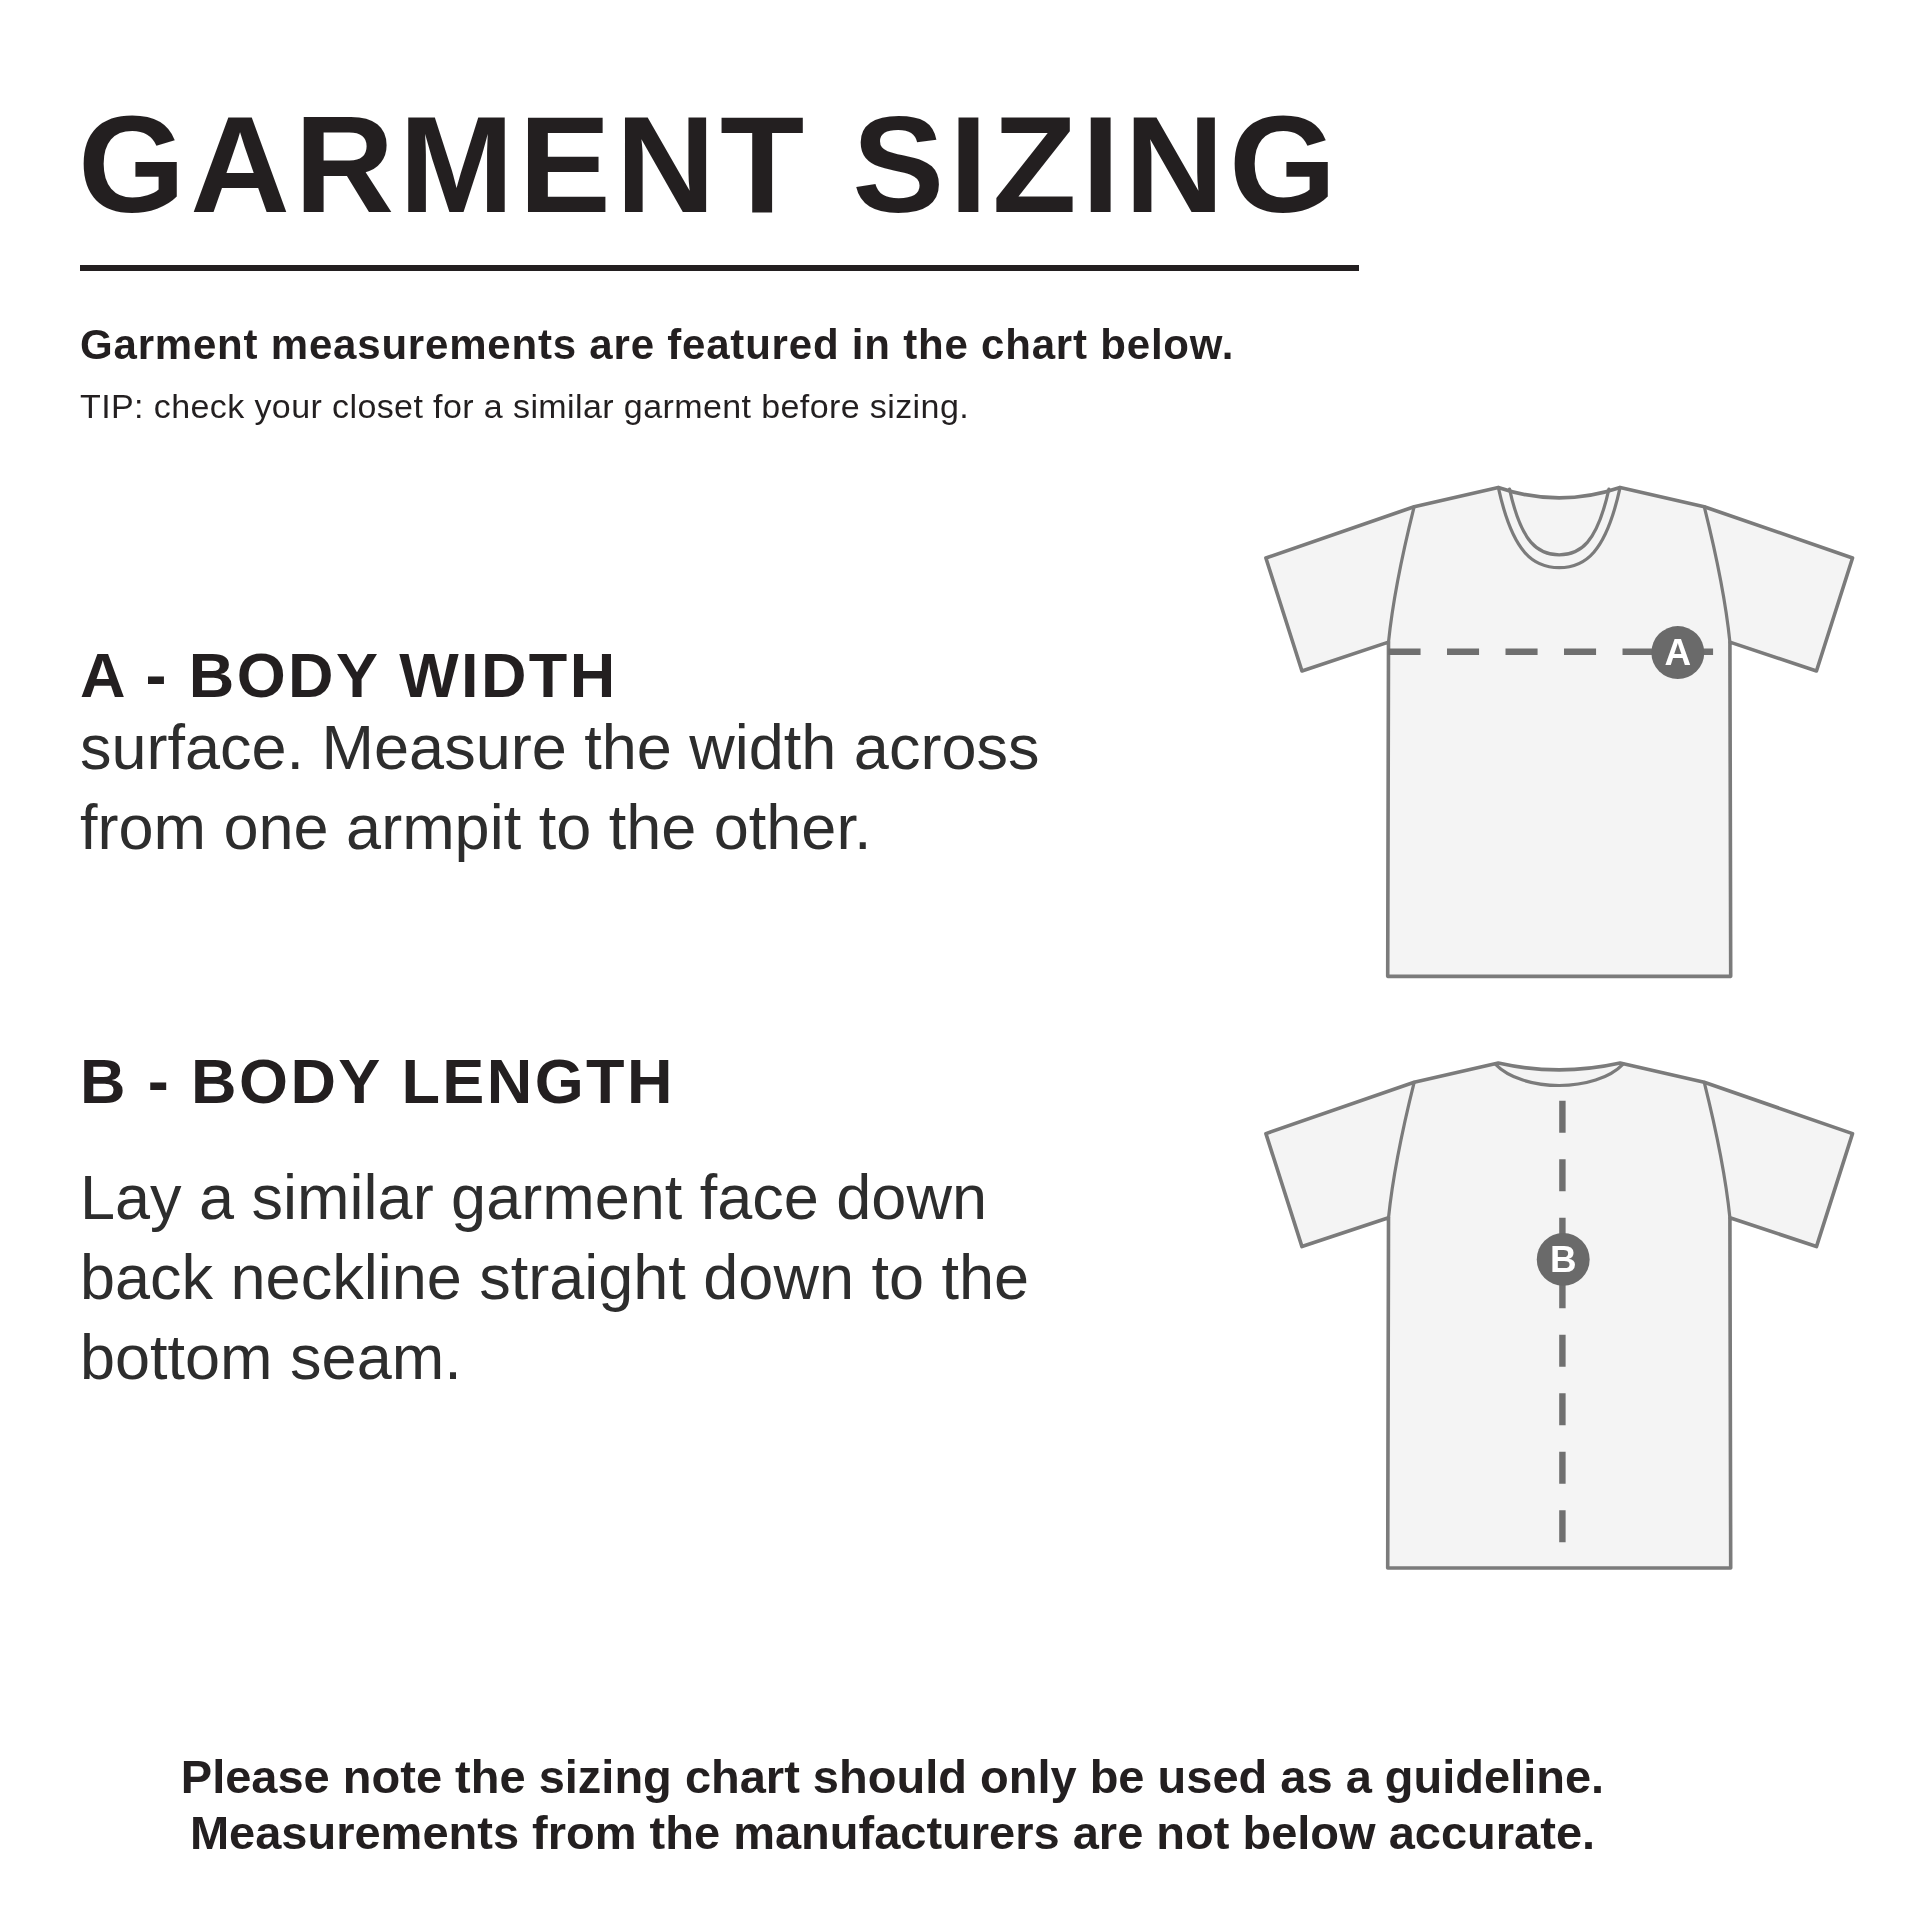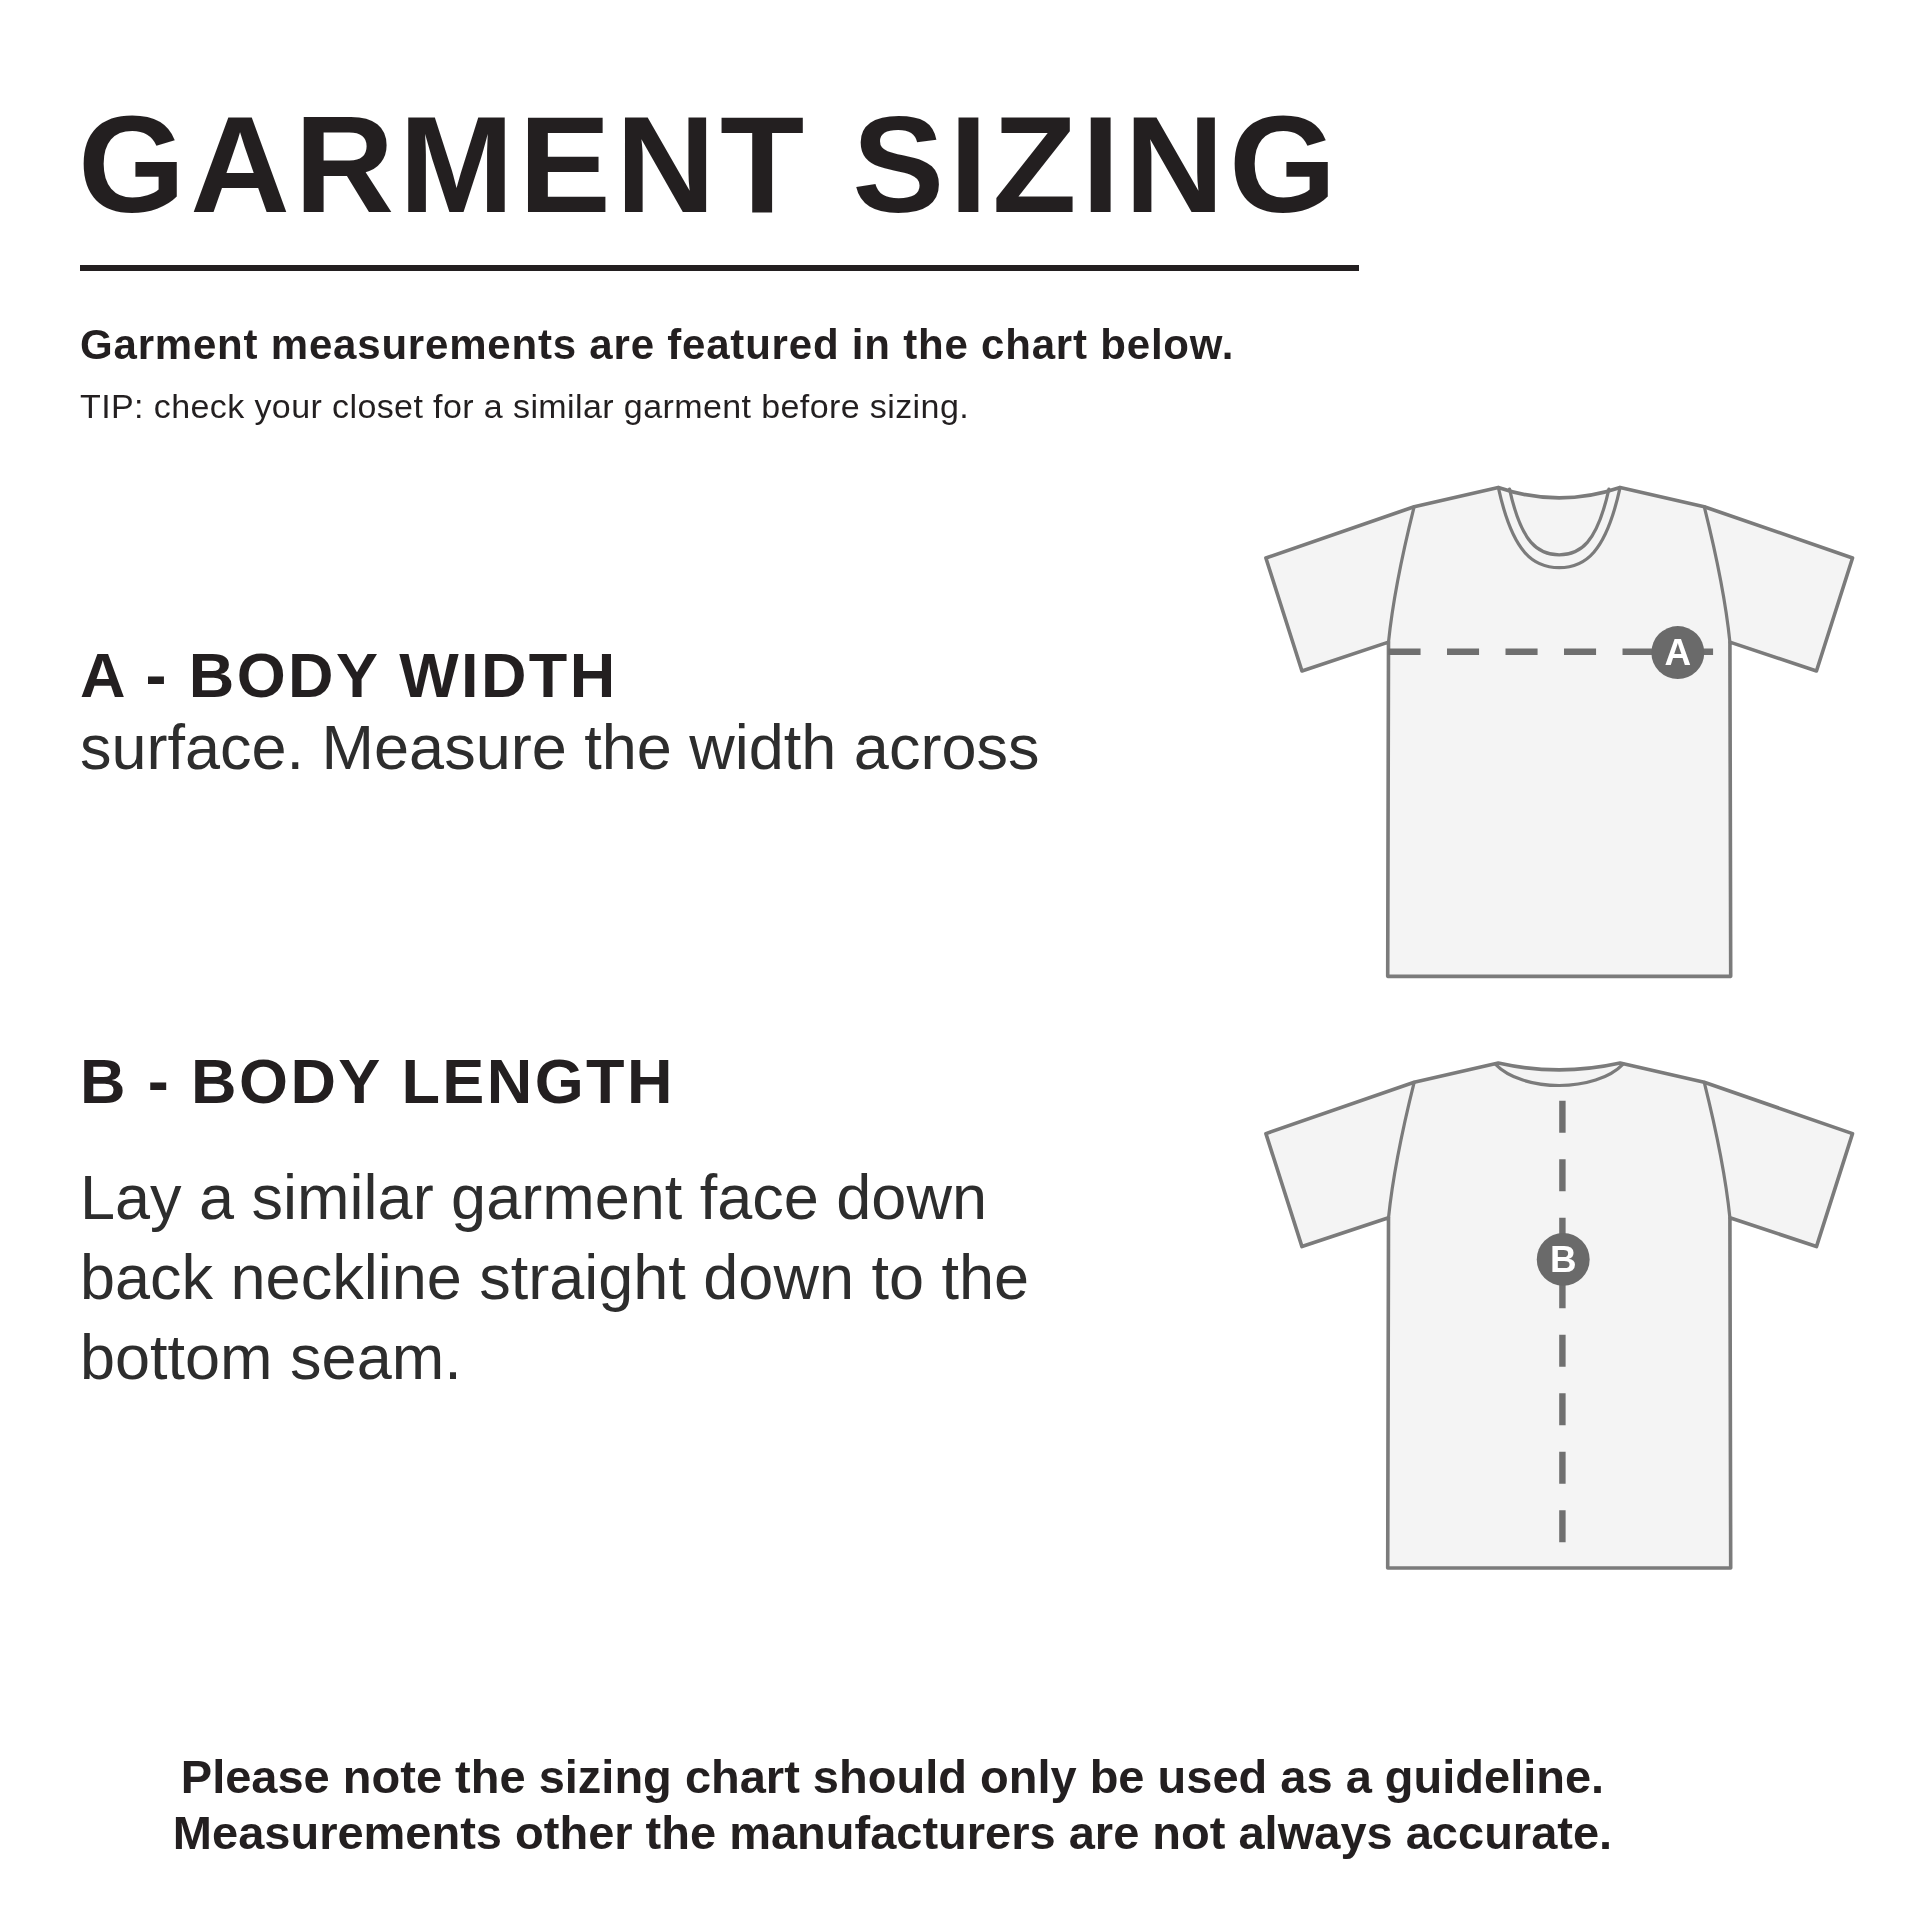--- a/index.html
+++ b/index.html
@@ -97,20 +97,21 @@
 
   <h1 class="abs page-title">GARMENT SIZING</h1>
   <div class="abs title-underline"></div>
 
   <p class="abs subtitle">Garment measurements are featured in the chart below.</p>
   <p class="abs tip">TIP: check your closet for a similar garment before sizing.</p>
 
   <h2 class="abs sec-heading a">A - BODY WIDTH</h2>
   <p class="abs para a">
     <span class="line">surface. Measure the width across</span>
+    <span class="line">from one armpit to the other.</span>
   </p>
 
   <h2 class="abs sec-heading b">B - BODY LENGTH</h2>
   <p class="abs para b">
     <span class="line">Lay a similar garment face down</span>
     <span class="line">back neckline straight down to the</span>
     <span class="line">bottom seam.</span>
   </p>
 
   <svg class="shirt" style="left:1219px;top:449px" width="674" height="561" viewBox="1520 560 840 700">
@@ -137,17 +138,17 @@
     <path class="shirt-line" d="M1864,1326 C1898,1362 1990,1362 2024,1326"></path>
     <path class="shirt-line" d="M1763,1349 C1748,1409 1736,1469 1731,1518"></path>
     <path class="shirt-line" d="M2125,1349 C2140,1409 2152,1469 2157,1518"></path>
     <path class="measure-dash" d="M1948,1372 L1948,1955"></path>
     <circle class="badge-circle" cx="1949" cy="1570" r="33"></circle>
     <text class="badge-letter" x="1949" y="1586">B</text>
   </svg>
 
   <p class="abs footer-note">
     <span class="line">Please note the sizing chart should only be used as a guideline.</span>
-    <span class="line">Measurements other the manufacturers are not always accurate.</span>
+    <span class="line">Measurements from the manufacturers are not below accurate.</span>
   </p>
 
 </div>
 
 
 </body></html>

